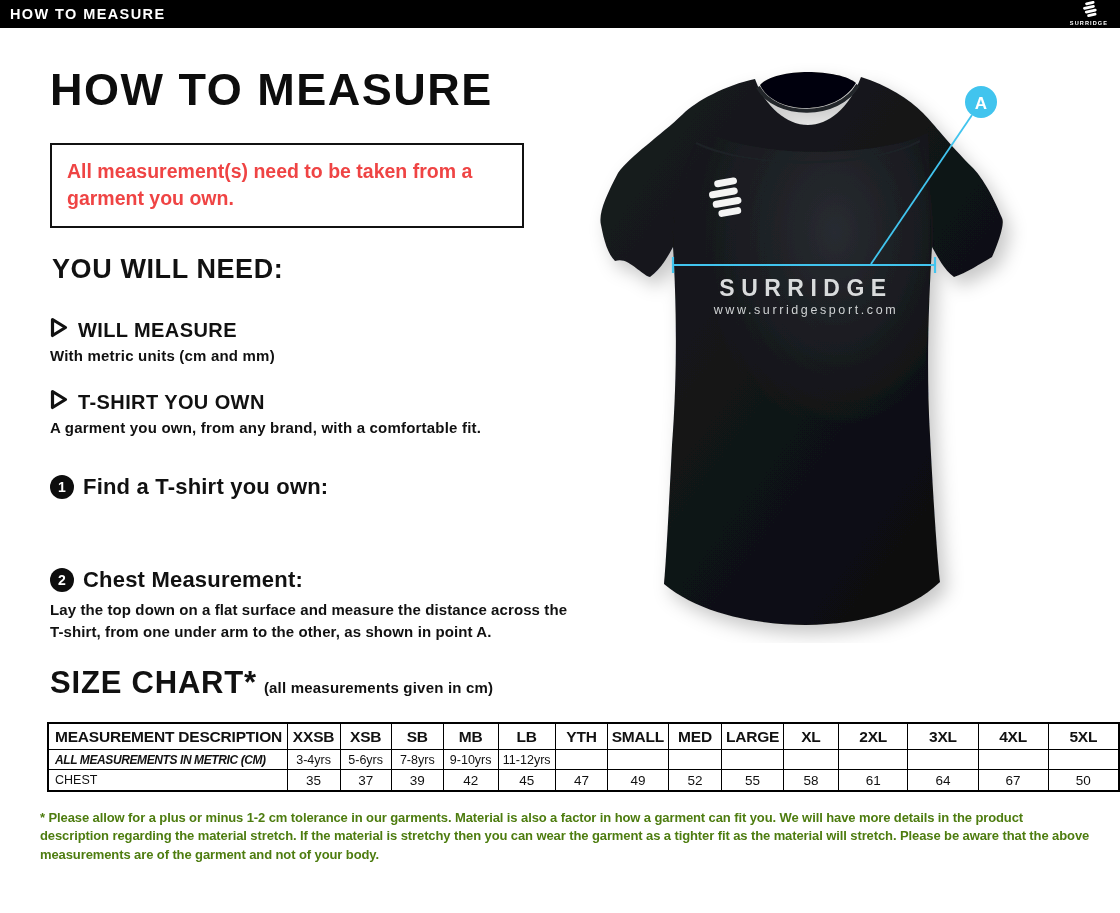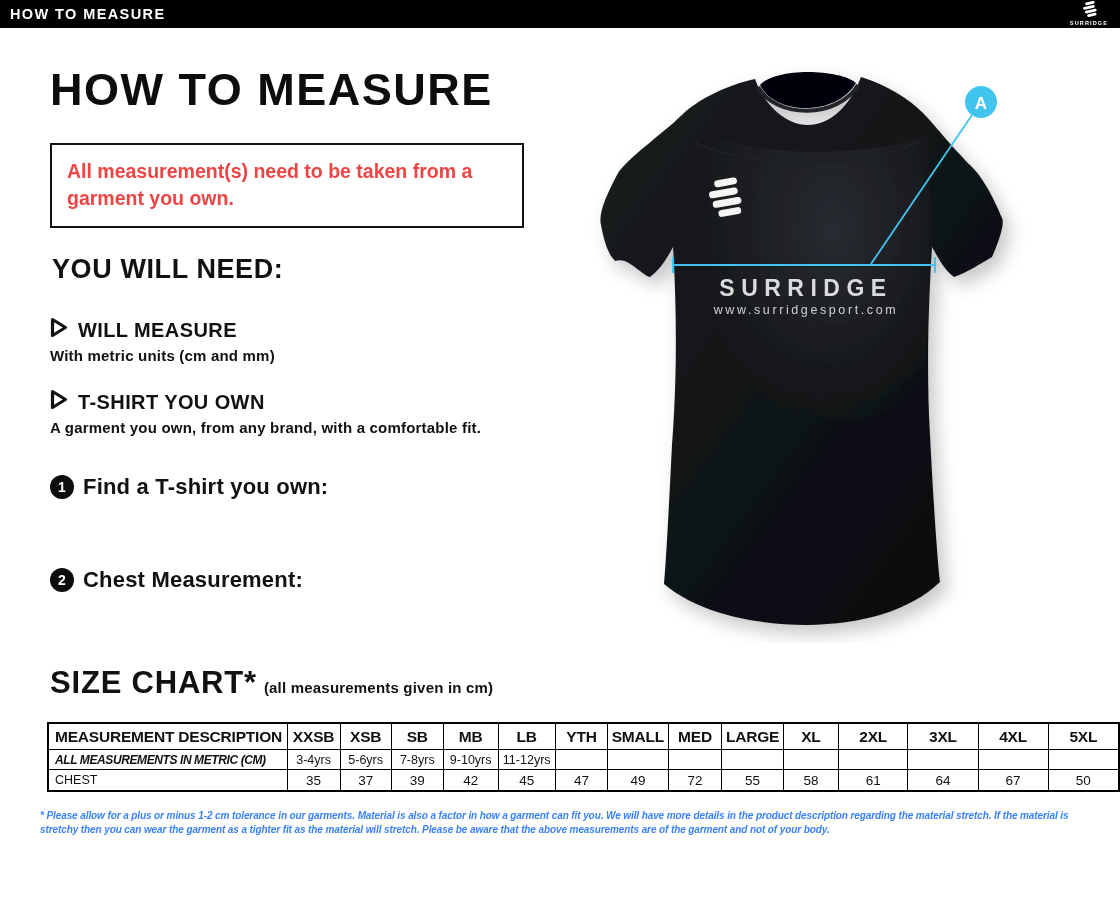--- a/index.html
+++ b/index.html
@@ -66,22 +66,22 @@
   }
   .size-table thead th { font-size:15.5px; font-weight:bold; height:25px; letter-spacing:-0.2px; }
   .size-table th.desc, .size-table td.label { text-align:left; padding-left:6px; }
   .size-table tr.metric-row td { font-size:12.5px; font-weight:normal; height:19px; }
   .size-table tr.metric-row td.label { font-size:12px; font-weight:bold; letter-spacing:-0.4px;font-style:italic; }
   .size-table tr.chest-row td { font-size:13.5px; font-weight:normal; height:20px; }
   .size-table tr.chest-row td.label { font-size:12.5px; }
 
   .footnote {
     position:absolute; left:40px; top:809px; width:1050px;
-    font-size:10px; font-weight:bold; font-style:italic;
-    line-height:1.42; letter-spacing:-0.1px; color:#3b82f6;
+    font-size:13px; font-weight:bold; 
+    line-height:1.42; letter-spacing:-0.1px; color:#4d7c0f;
   }
 
   
   .shirt-wrap { position:absolute; left:588px; top:63px; width:460px; height:580px; }
 </style>
 </head>
 <body>
 
 <div class="topbar">
   <span class="topbar-title">HOW TO MEASURE</span>
@@ -133,20 +133,21 @@
     <span class="step-num">1</span>
     <span>Find a T-shirt you own:</span>
   </div>
 </div>
 
 <div class="step" id="step-1">
   <div class="step-title">
     <span class="step-num">2</span>
     <span>Chest Measurement:</span>
   </div>
+  <div class="step-desc">Lay the top down on a flat surface and measure the distance across the T-shirt, from one under arm to the other, as shown in point A.</div>
 </div>
 
 <div class="size-heading">
   <span>SIZE CHART*</span><span class="size-sub">(all measurements given in cm)</span>
 </div>
 
 <table class="size-table">
   <thead>
       <tr>
         <th class="desc" style="width: 230px;">MEASUREMENT DESCRIPTION</th>
@@ -186,21 +187,21 @@
       </tr>
       <tr class="chest-row">
         <td class="label">CHEST</td>
         <td>35</td>
         <td>37</td>
         <td>39</td>
         <td>42</td>
         <td>45</td>
         <td>47</td>
         <td>49</td>
-        <td>72</td>
+        <td>52</td>
         <td>55</td>
         <td>58</td>
         <td>61</td>
         <td>64</td>
         <td>67</td>
         <td>50</td>
       </tr>
     </tbody>
 </table>
 

